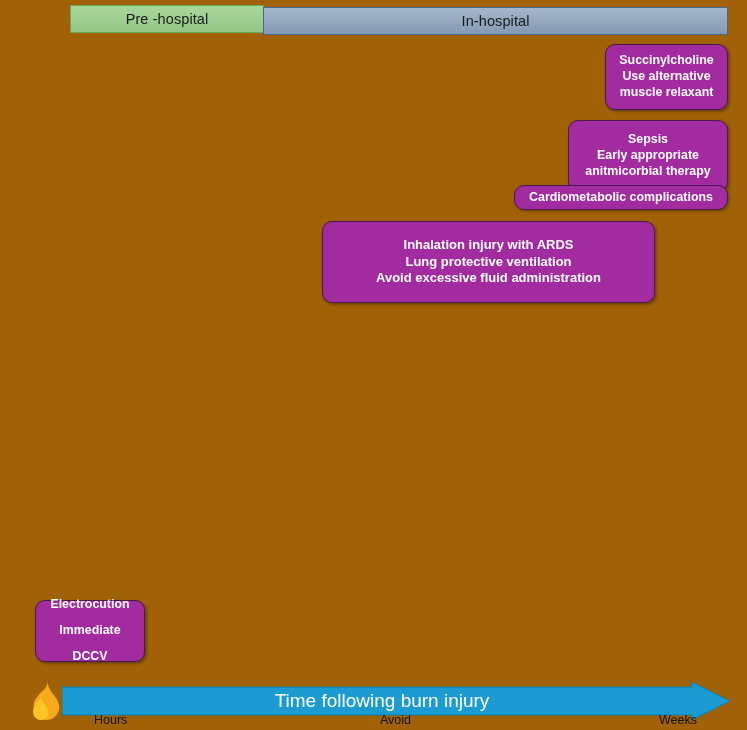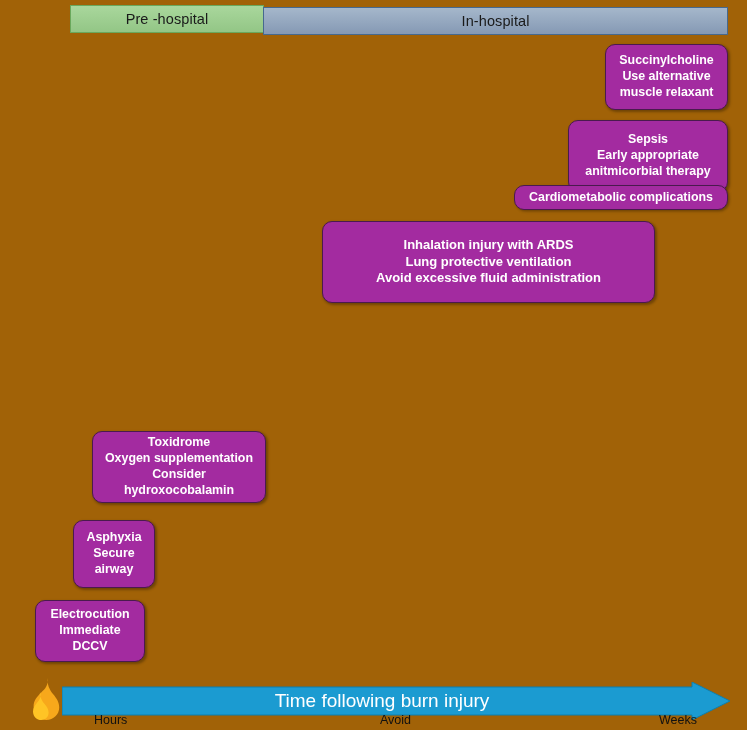--- a/index.html
+++ b/index.html
@@ -75,21 +75,21 @@
 
   
   #box-succinylcholine { left: 605px; top: 44px;  width: 123px; height: 66px; }
   #box-sepsis          { left: 568px; top: 120px; width: 160px; height: 72px; }
   #box-cardiometabolic { left: 514px; top: 185px; width: 214px; height: 25px; }
   #box-inhalation      { left: 322px; top: 221px; width: 333px; height: 82px; }
   #box-electrolyte     { left: 274px; top: 317px; width: 193px; height: 53px; }
   #box-hypovolaemia    { left: 167px; top: 382px; width: 233px; height: 36px; }
   #box-toxidrome       { left:  92px; top: 431px; width: 174px; height: 72px; }
   #box-asphyxia        { left:  73px; top: 520px; width:  82px; height: 68px; }
-  #box-electrocution   { left:  35px; top: 600px; width: 110px; height: 62px; }
+  #box-electrocution   { left:  35px; top: 600px; width: 110px; height: 62px; gap: 10px; }
 
   
   .axis-wrap {
     position: absolute;
     left: 0;
     top: 676px;
     width: 747px;
     height: 54px;
   }
   .flame {
@@ -160,32 +160,21 @@
   </div>
 
   <div class="pbox wide" id="box-inhalation">
     <span class="ln">Inhalation injury with ARDS</span>
     <span class="ln">Lung protective ventilation</span>
     <span class="ln">Avoid excessive fluid  administration</span>
   </div>
 
 
 
-  <div class="pbox" id="box-toxidrome">
-    <span class="ln">Toxidrome</span>
-    <span class="ln">Oxygen supplementation</span>
-    <span class="ln">Consider</span>
-    <span class="ln">hydroxocobalamin</span>
-  </div>
-
-  <div class="pbox" id="box-asphyxia">
-    <span class="ln">Asphyxia</span>
-    <span class="ln">Secure</span>
-    <span class="ln">airway</span>
-  </div>
+
 
   <div class="pbox" id="box-electrocution">
     <span class="ln">Electrocution</span>
     <span class="ln">Immediate</span>
     <span class="ln">DCCV</span>
   </div>
 
   <div class="axis-wrap">
 
     <svg class="flame" viewBox="0 0 34 44">

